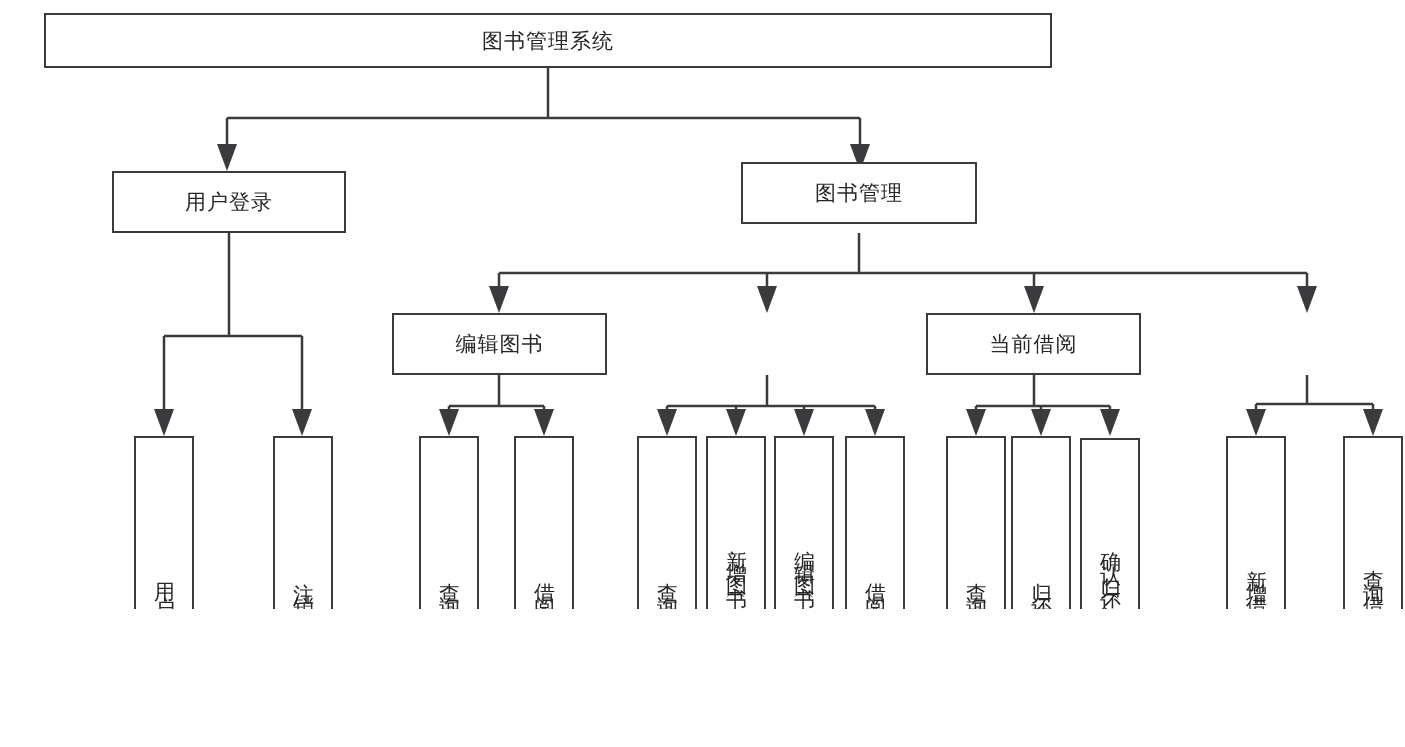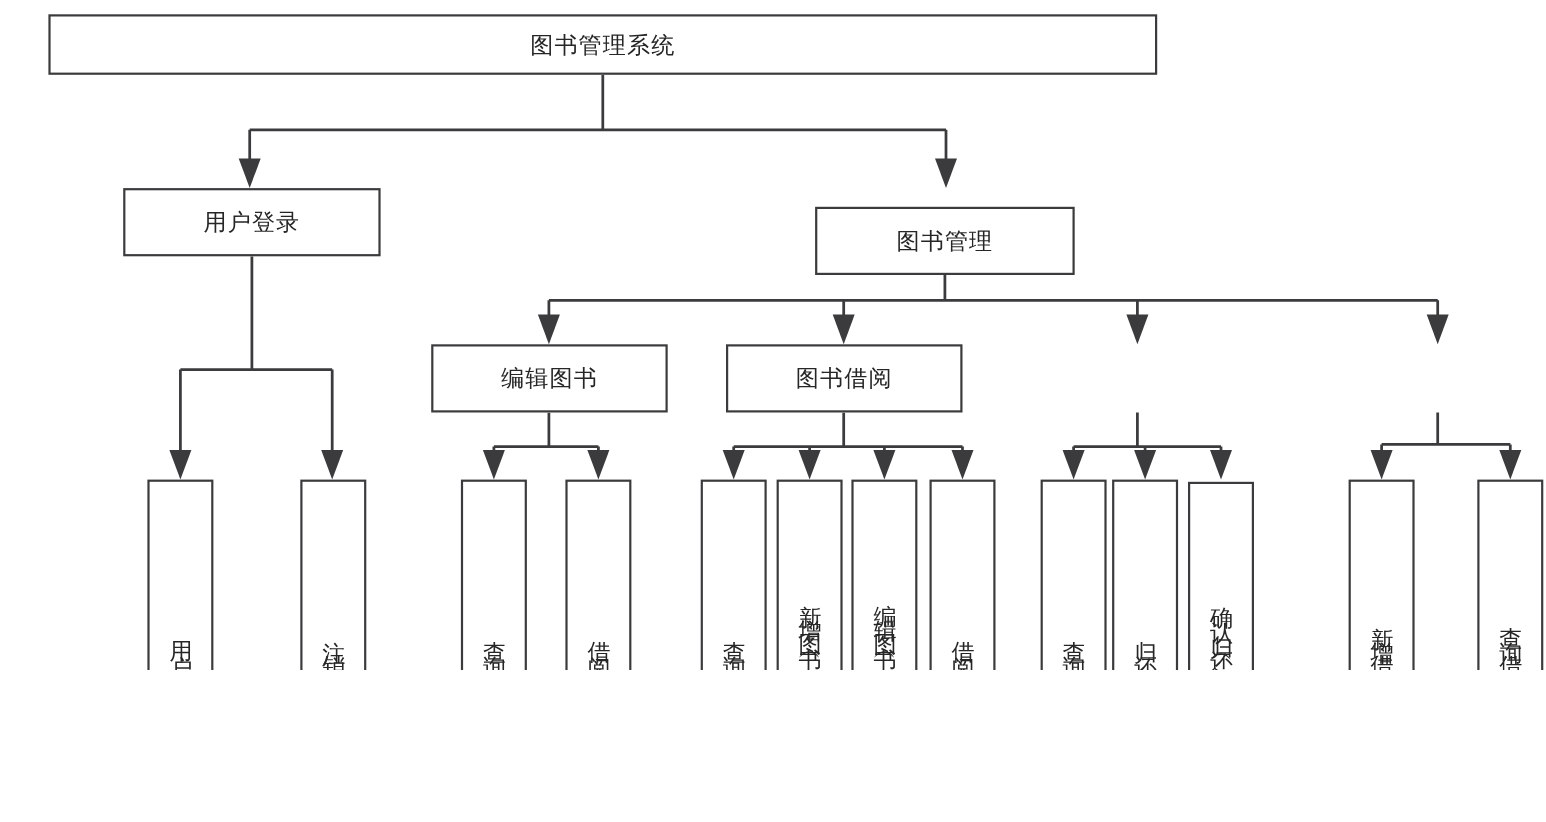--- a/index.html
+++ b/index.html
@@ -104,29 +104,29 @@
     </g>
   </svg>
 
   <div class="node" style="left:14px;top:13px;width:1008px;height:55px">
     <span>图书管理系统</span>
   </div>
 
   <div class="node" style="left:82px;top:171px;width:234px;height:62px">
     <span>用户登录</span>
   </div>
-  <div class="node" style="left:711px;top:188px;width:236px;height:62px">
+  <div class="node" style="left:711px;top:162px;width:236px;height:62px">
     <span>图书管理</span>
   </div>
 
   <div class="node" style="left:362px;top:313px;width:215px;height:62px">
     <span>编辑图书</span>
   </div>
-  <div class="node" style="left:630px;top:313px;width:215px;height:62px">
-    <span>图书借阅</span>
+  <div class="node" style="left:896px;top:313px;width:215px;height:62px">
+    <span>当前借阅</span>
   </div>
 
   <div class="node tall" style="left:104px;top:436px;width:60px;height:298px">
     <span>用户登录</span>
   </div>
   <div class="node tall" style="left:243px;top:436px;width:60px;height:298px">
     <span>注销登录</span>
   </div>
 
   <div class="node tall" style="left:389px;top:436px;width:60px;height:298px">

